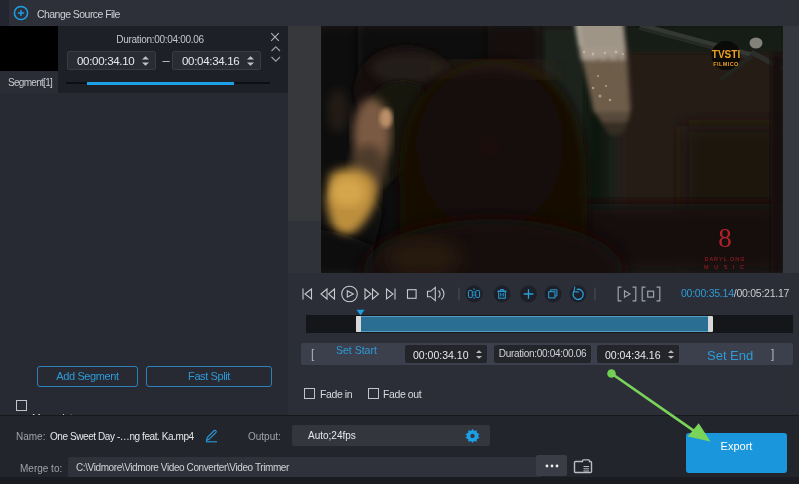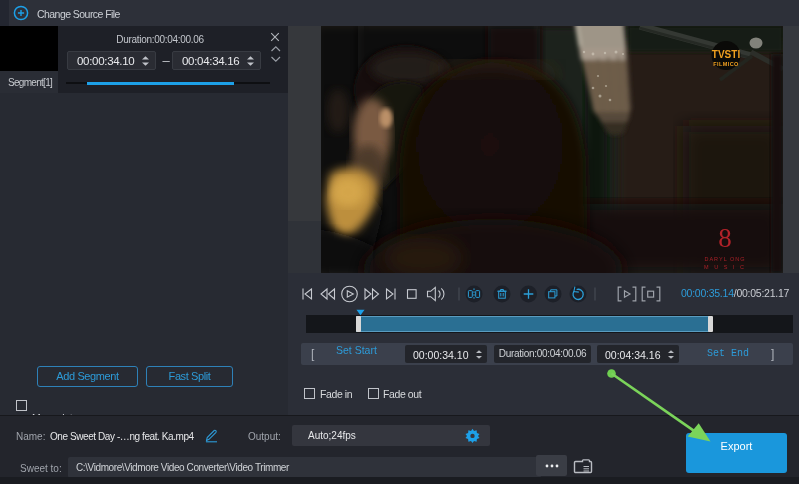--- a/index.html
+++ b/index.html
@@ -52,21 +52,21 @@
     <path d="M1.5 7 L5.8 2.8 L10 7" stroke="#999da5" stroke-width="1.2" fill="none"></path>
   </svg>
   <svg class="abs" style="left:270px;top:28px;" width="12" height="10" viewBox="0 0 12 10">
     <path d="M1.5 3 L5.8 7.2 L10 3" stroke="#999da5" stroke-width="1.2" fill="none"></path>
   </svg>
 
   <div class="abs" style="left:66px;top:56px;width:204px;height:2px;background:#0e0f12;"></div>
   <div class="abs" style="left:87px;top:55.5px;width:147px;height:3px;background:#1da0e8;"></div>
 
   <div class="abs" style="left:37px;top:340px;width:101px;height:21px;border:1px solid #2e81b8;border-radius:3px;text-align:center;line-height:19px;font-size:11px;letter-spacing:-0.4px;color:#2d9bd8;">Add Segment</div>
-  <div class="abs" style="left:146px;top:340px;width:87px;height:21px;border:1px solid #2e81b8;border-radius:3px;text-align:center;line-height:19px;font-size:11px;letter-spacing:-0.4px;color:#2d9bd8;">Fast Split</div>
+  <div class="abs" style="left:146px;top:340px;width:126px;height:21px;border:1px solid #2e81b8;border-radius:3px;text-align:center;line-height:19px;font-size:11px;letter-spacing:-0.4px;color:#2d9bd8;">Fast Split</div>
 
   <div class="abs" style="left:16px;top:374px;width:11px;height:11px;border:1.5px solid #c0c3c9;background:transparent;"></div>
   <div class="abs" style="left:32px;top:374px;font-size:10.5px;letter-spacing:-0.4px;color:#ced1d6;margin-top:12px;">Merge into one</div>
 </div>
 
 <div class="abs" style="left:783px;top:26px;width:16px;height:247px;background:#35383e;"></div>
 
 <div class="abs" style="left:288px;top:26px;width:495px;height:247px;background:#17140f;overflow:hidden;" id="video">
 <svg width="495" height="247" viewBox="0 0 495 247">
   <defs>
@@ -239,21 +239,21 @@
       </svg>
     </div>
     <div class="abs" style="left:193px;top:2px;width:97px;height:18px;background:#23252b;border-radius:2px;text-align:center;line-height:18px;font-size:10px;letter-spacing:-0.3px;color:#cfd2d6;">Duration:00:04:00.06</div>
     <div class="abs" style="left:296px;top:2px;width:82px;height:18px;background:#23252b;border-radius:2px;">
       <div class="abs" style="left:8px;top:3.5px;font-size:10.5px;color:#e8e9ec;">00:04:34.16</div>
       <svg class="abs" style="right:4px;top:3.5px;" width="8" height="11" viewBox="0 0 8 11">
         <path d="M1 4 L4 1.2 L7 4 Z" fill="#b7bac0"></path>
         <path d="M1 7 L4 9.8 L7 7 Z" fill="#b7bac0"></path>
       </svg>
     </div>
-    <div class="abs" style="left:406px;top:5px;font-size:10px;color:#2d9bd8;font-family:Liberation Mono, monospace;">Set End</div>
+    <div class="abs" style="left:406px;top:5px;font-size:13px;color:#2d9bd8;">Set End</div>
     <div class="abs" style="left:470px;top:4px;font-size:12px;color:#aeb2ba;">]</div>
   </div>
 
   <div class="abs" style="left:16px;top:115px;width:11px;height:11px;border:1.5px solid #c0c3c9;"></div>
   <div class="abs" style="left:32px;top:115px;font-size:10.5px;letter-spacing:-0.4px;color:#d7d9dc;">Fade in</div>
   <div class="abs" style="left:80px;top:115px;width:11px;height:11px;border:1.5px solid #c0c3c9;"></div>
   <div class="abs" style="left:95px;top:115px;font-size:10.5px;letter-spacing:-0.4px;color:#d7d9dc;">Fade out</div>
 </div>
 
 <div class="abs" style="left:0;top:415px;width:799px;height:69px;background:#23252c;border-top:1px solid #17181c;">
@@ -264,21 +264,21 @@
     <path d="M2 13.8 h11" stroke="#2d9bd8" stroke-width="1.1"></path>
   </svg>
   <div class="abs" style="left:248px;top:15px;font-size:10px;color:#9fa3ab;">Output:</div>
   <div class="abs" style="left:292px;top:9px;width:198px;height:21px;background:#34363e;border-radius:2px;">
     <div class="abs" style="left:16px;top:5px;font-size:10px;color:#e6e7e9;">Auto;24fps</div>
     <svg class="abs" style="right:10px;top:3px;" width="15" height="15" viewBox="0 0 15 15">
       <path d="M7.5 0.8 L9 3 L11.6 2.2 L11.9 5 L14.5 6 L13 8 L14.5 9.9 L11.9 11 L11.6 13.7 L9 13 L7.5 15 L6 13 L3.4 13.7 L3.1 11 L0.5 9.9 L2 8 L0.5 6 L3.1 5 L3.4 2.2 L6 3 Z" fill="#1da0e8"></path>
       <circle cx="7.5" cy="7.9" r="2.2" fill="#34363e"></circle>
     </svg>
   </div>
-  <div class="abs" style="left:20px;top:47px;font-size:10px;color:#9fa3ab;">Sweet to:</div>
+  <div class="abs" style="left:20px;top:47px;font-size:10px;color:#9fa3ab;">Merge to:</div>
   <div class="abs" style="left:68px;top:41px;width:473px;height:21px;background:#2f323a;border-radius:2px;">
     <div class="abs" style="left:8px;top:5px;font-size:10px;letter-spacing:-0.4px;color:#cfd2d6;">C:\Vidmore\Vidmore Video Converter\Video Trimmer</div>
   </div>
   <div class="abs" style="left:536px;top:39px;width:31px;height:21px;background:#3a3d45;border-radius:2px;">
     <svg class="abs" style="left:9px;top:9px;" width="14" height="4" viewBox="0 0 14 4">
         <circle cx="2" cy="2" r="1.4" fill="#eceef0"></circle>
         <circle cx="7" cy="2" r="1.4" fill="#eceef0"></circle>
         <circle cx="12" cy="2" r="1.4" fill="#eceef0"></circle>
       </svg>
   </div>

